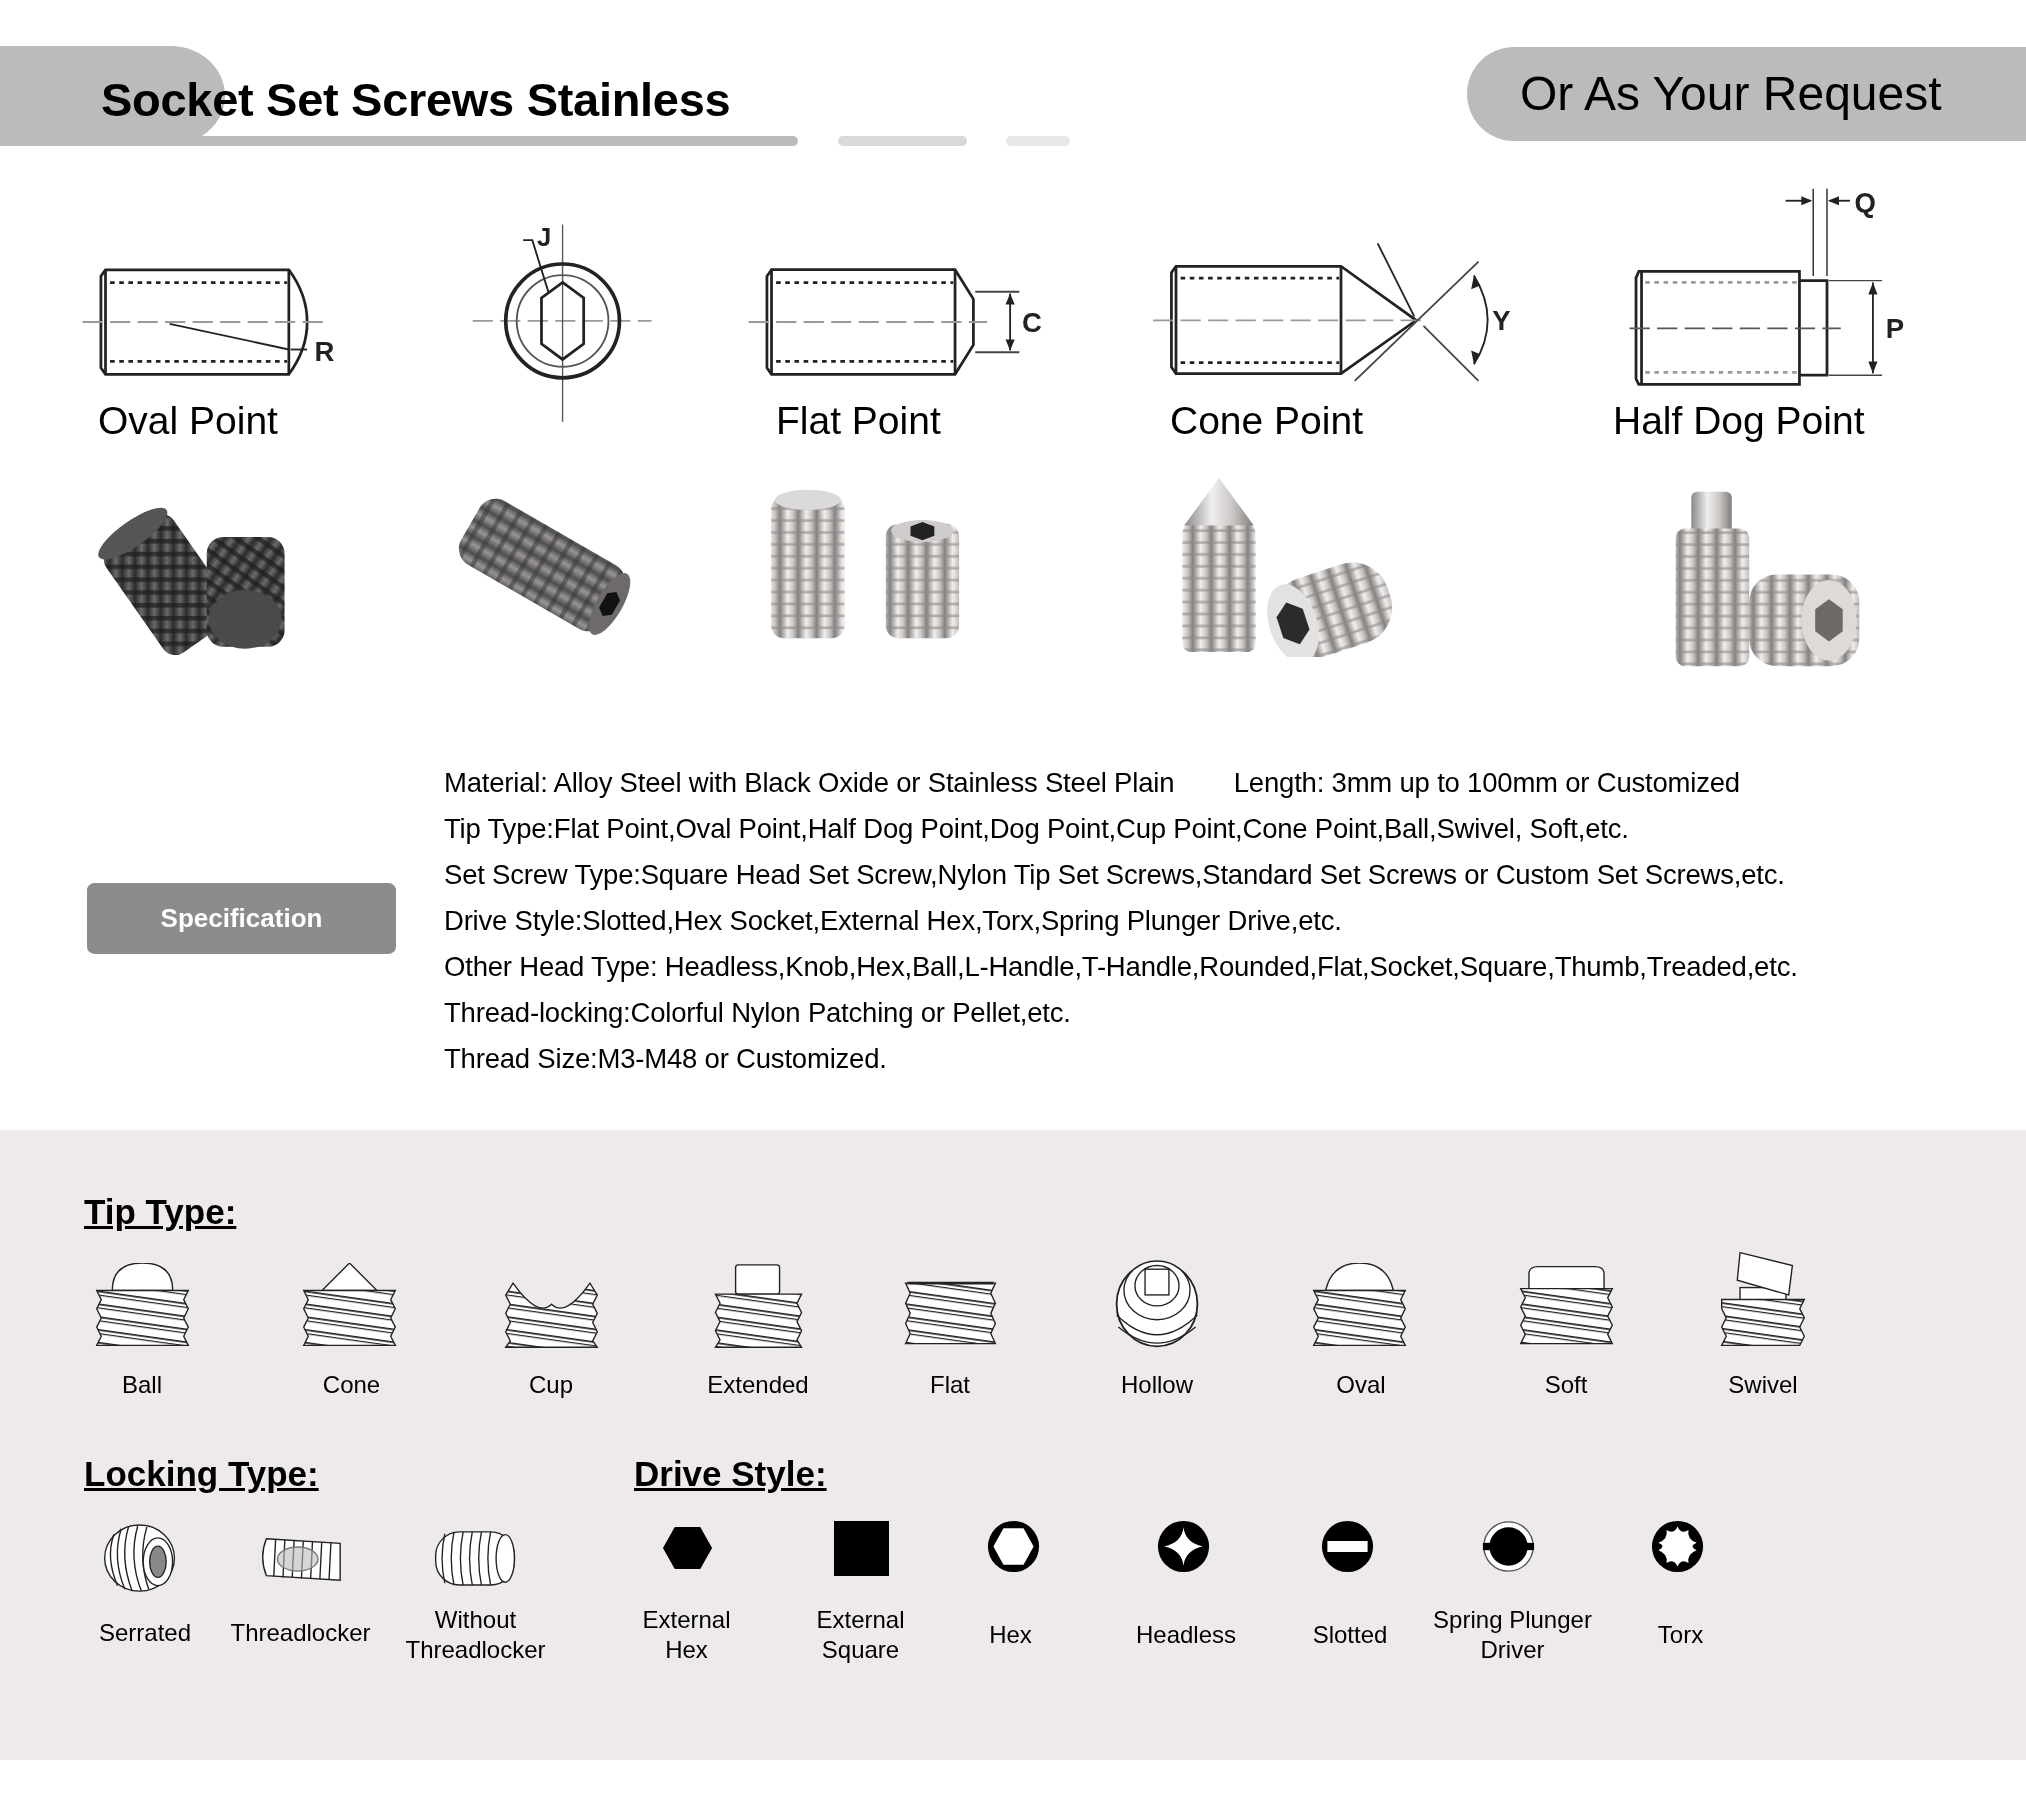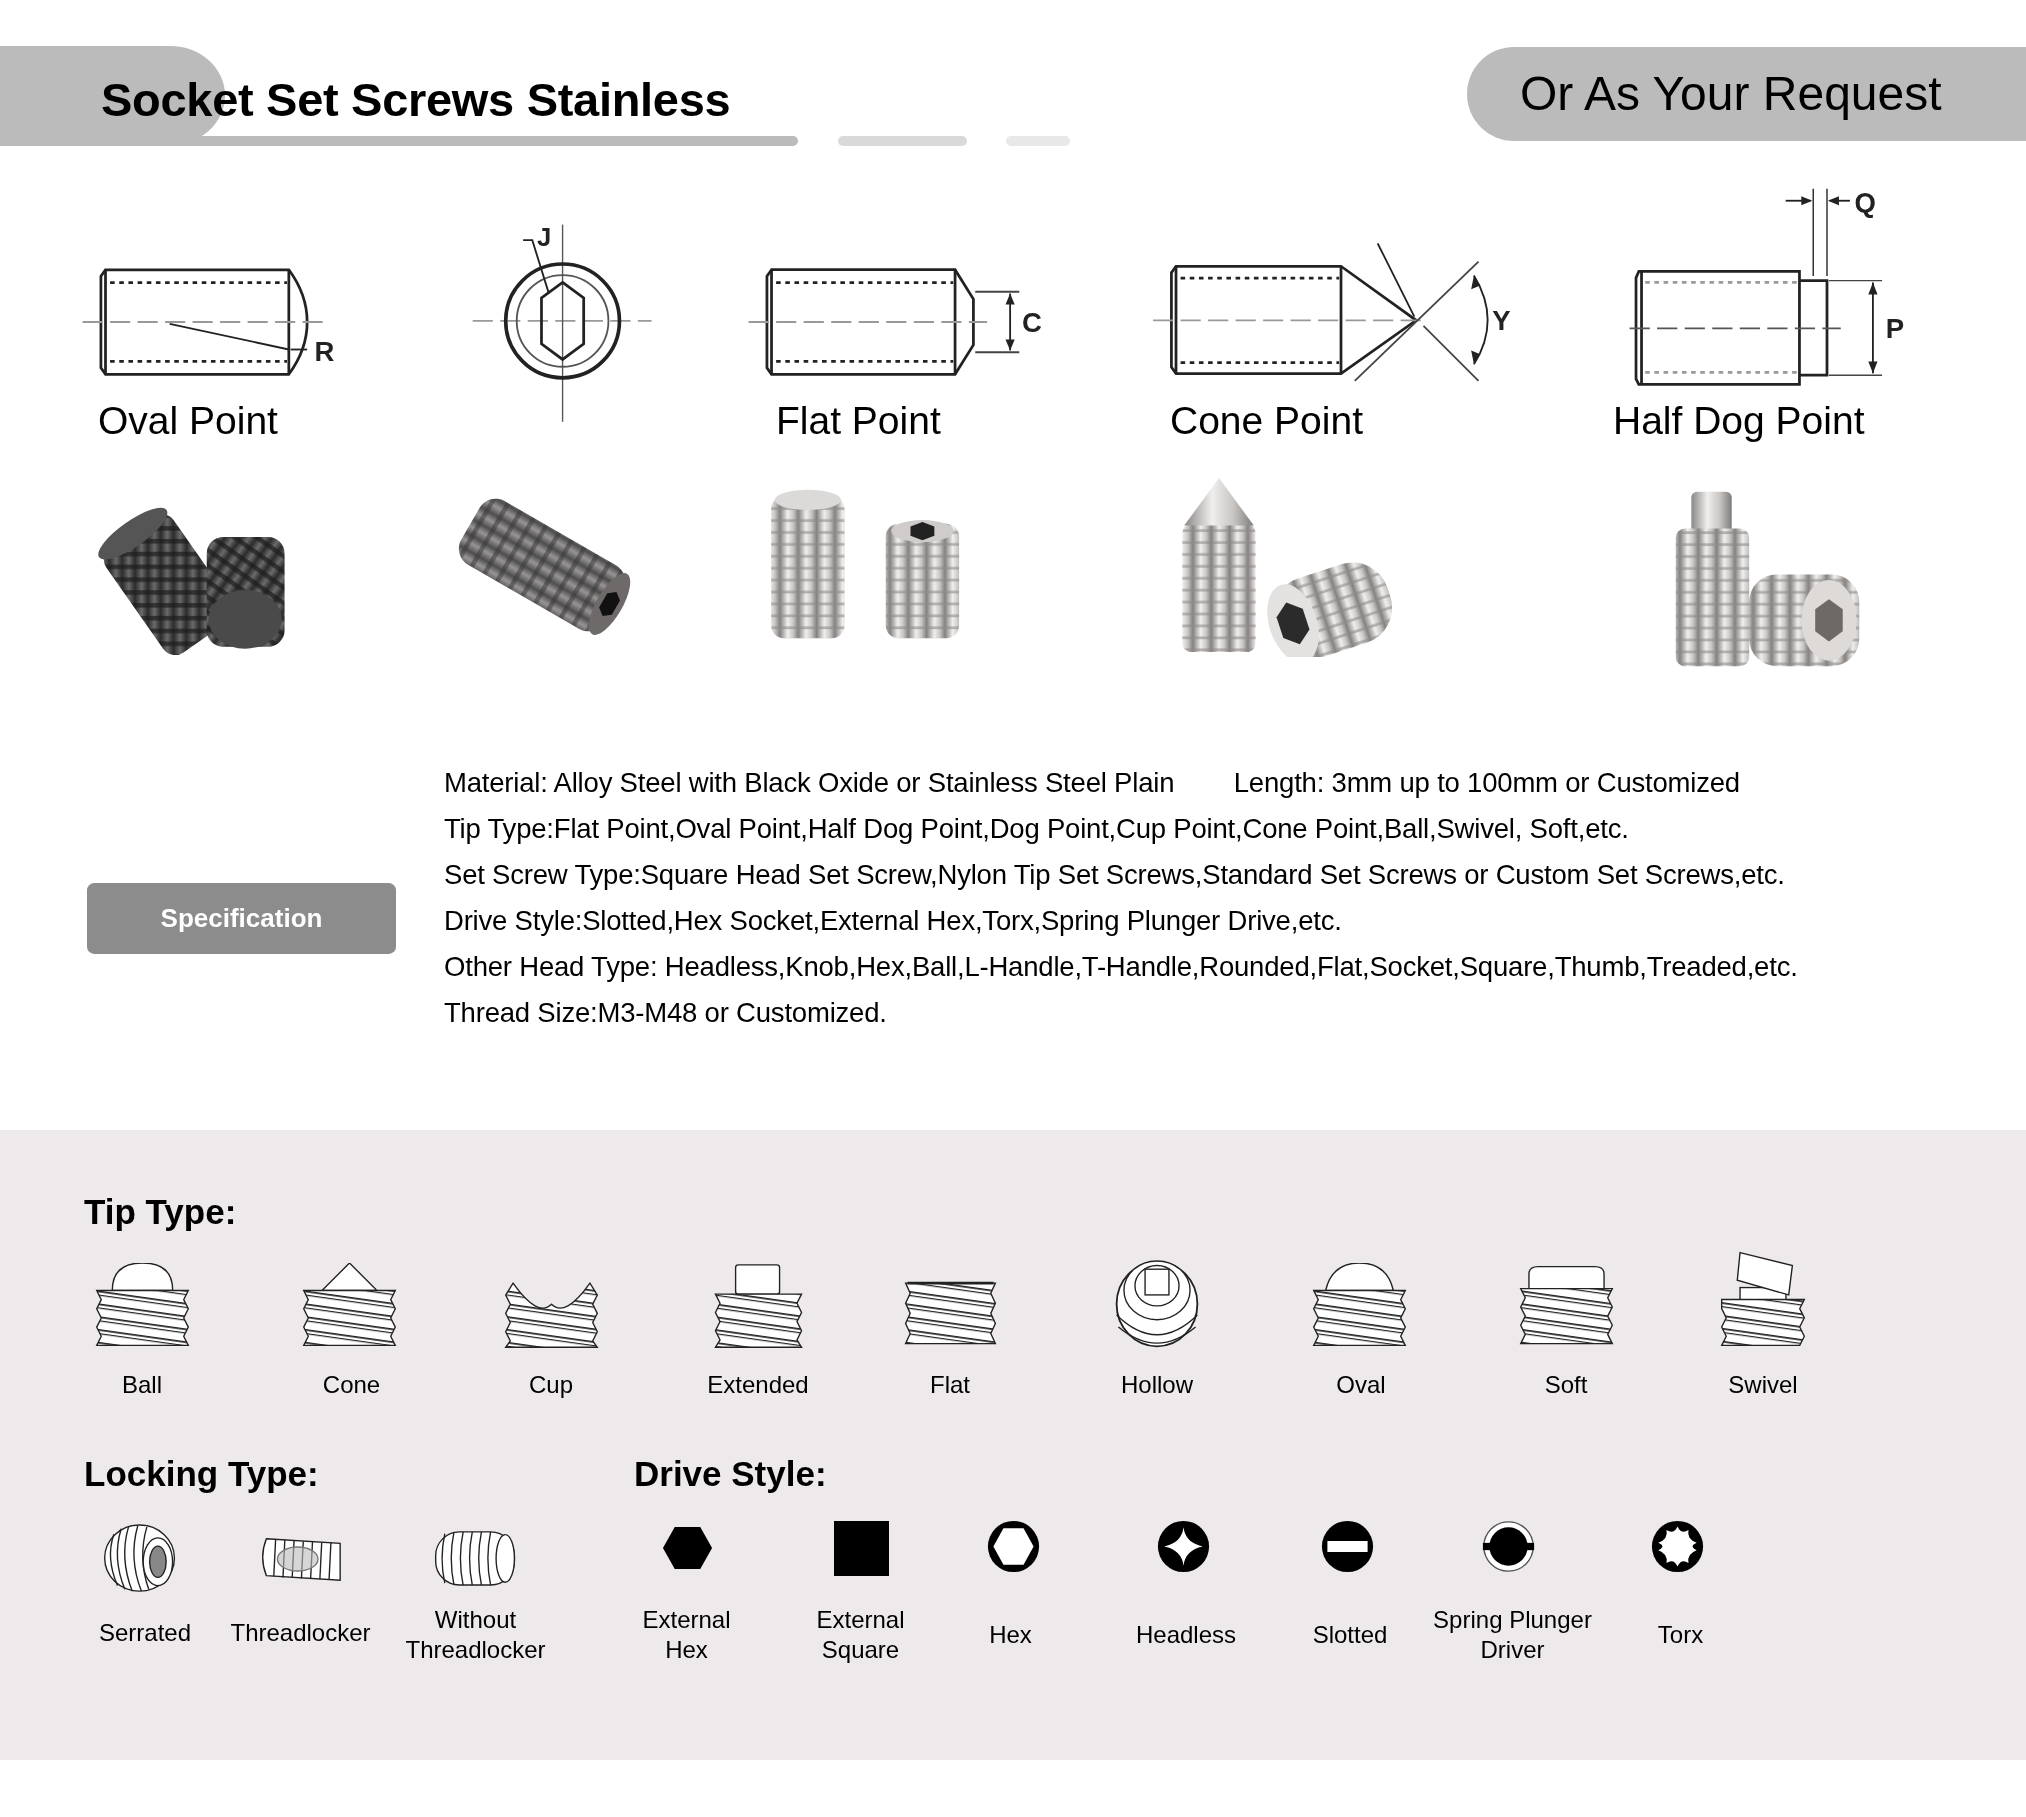--- a/index.html
+++ b/index.html
@@ -24,21 +24,21 @@
   
   .photo { position: absolute; }
 
   
   .spec-button { left: 87px; top: 883px; width: 309px; height: 71px; background: #8c8c8c; border-radius: 7.3px; color: #fff; font-weight: bold; font-size: 26px; display: flex; align-items: center; justify-content: center; }
   .spec-lines { left: 444px; top: 760px; }
   .spec-line { font-size: 27.5px; line-height: 46px; white-space: pre; letter-spacing: -0.2px; }
 
   
   .band { left: 0; top: 1130px; width: 2027px; height: 630px; background: #eee9ea; }
-  .section-heading { position: absolute; font-size: 35px; font-weight: bold; white-space: nowrap; }
+  .section-heading { position: absolute; font-size: 35px; font-weight: bold; white-space: nowrap; text-decoration: underline; }
   .item { position: absolute; display: flex; flex-direction: column; align-items: center; }
   .item-label { font-size: 24px; text-align: center; line-height: 30px; white-space: nowrap; }
   .icon-box { display: flex; align-items: flex-end; justify-content: center; }
 </style>
 </head>
 <body>
 
 <div class="abs title-pill"></div>
 <div class="abs underline-main"></div>
 <div class="abs underline-mid"></div>
@@ -221,20 +221,21 @@
   <polygon points="182,122 197,133 197,157 182,168 167,157 167,133" fill="#6e6866"></polygon>
 </svg>
 
 <div class="abs spec-button">Specification</div>
 <div class="abs spec-lines">
   <div class="spec-line">Material: Alloy Steel with Black Oxide or Stainless Steel Plain        Length: 3mm up to 100mm or Customized</div>
   <div class="spec-line">Tip Type:Flat Point,Oval Point,Half Dog Point,Dog Point,Cup Point,Cone Point,Ball,Swivel, Soft,etc.</div>
   <div class="spec-line">Set Screw Type:Square Head Set Screw,Nylon Tip Set Screws,Standard Set Screws or Custom Set Screws,etc.</div>
   <div class="spec-line">Drive Style:Slotted,Hex Socket,External Hex,Torx,Spring Plunger Drive,etc.</div>
   <div class="spec-line">Other Head Type: Headless,Knob,Hex,Ball,L-Handle,T-Handle,Rounded,Flat,Socket,Square,Thumb,Treaded,etc.</div>
+  <div class="spec-line">Thread-locking:Colorful Nylon Patching or Pellet,etc.</div>
   <div class="spec-line">Thread Size:M3-M48 or Customized.</div>
 </div>
 
 <div class="abs band"></div>
 
 <svg width="0" height="0" style="position:absolute">
   <defs>
     <pattern id="thr" width="120" height="14" patternUnits="userSpaceOnUse" patternTransform="skewY(8)">
       <rect width="120" height="14" fill="#fff"></rect>
       <line x1="0" y1="2" x2="120" y2="2" stroke="#222" stroke-width="2"></line>

